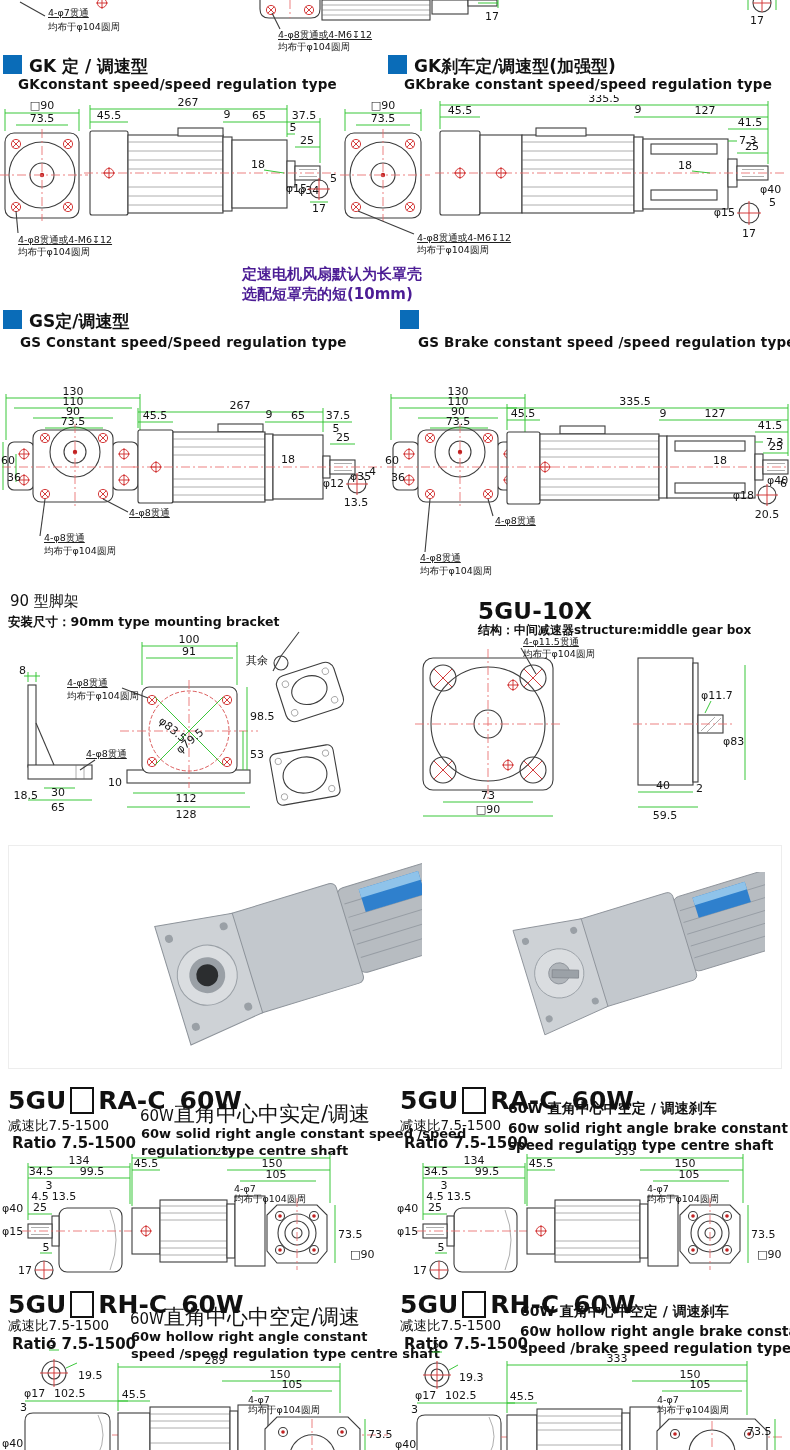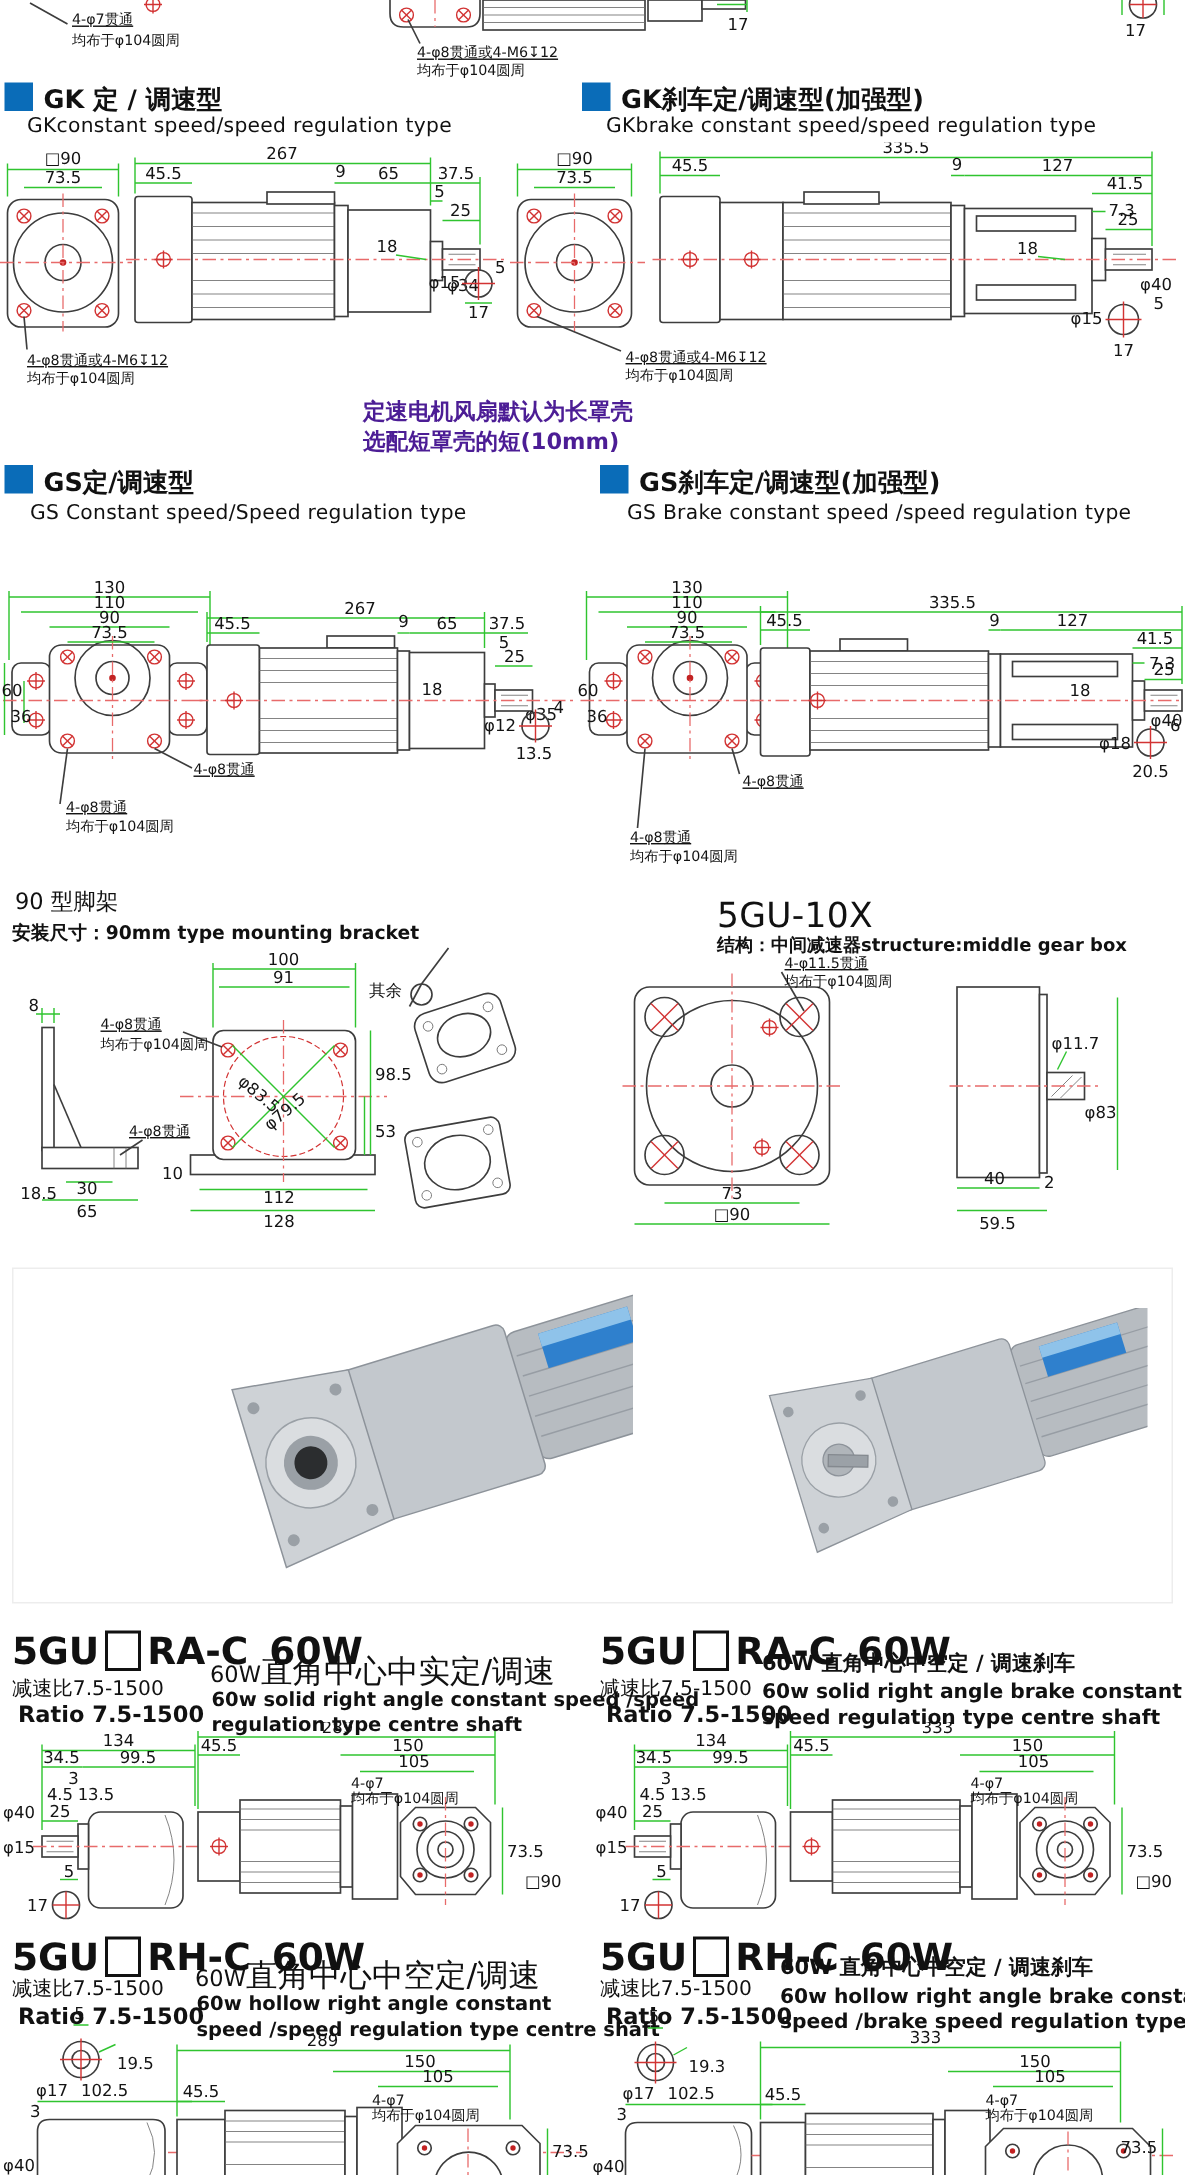--- a/index.html
+++ b/index.html
@@ -15,21 +15,21 @@
   .k{fill:none;stroke:#3d3d3d;stroke-width:1.1}
   .kf{fill:#fff;stroke:#3d3d3d;stroke-width:1.1}
   .kt{fill:none;stroke:#6a6a6a;stroke-width:.55}
   .g{fill:none;stroke:#2fc42f;stroke-width:.95}
   .r{fill:none;stroke:#d23333;stroke-width:.95}
   .rd{fill:#c22222}
   .cl{fill:none;stroke:#e86a6a;stroke-width:.85;stroke-dasharray:9 3 2 3}
   .rc{fill:none;stroke:#d23333;stroke-width:.8;stroke-dasharray:4 2}
   .sec-head{position:absolute;display:flex;align-items:flex-start;font-weight:bold;font-size:17px;white-space:nowrap}
   .bsq{width:19px;height:19px;background:#0a6cb8;display:inline-block;margin-right:7px;flex:none}
-  .sec-sub{position:absolute;font-weight:normal;font-size:13.5px;letter-spacing:.2px;white-space:nowrap}
+  .sec-sub{position:absolute;font-weight:bold;font-size:13.5px;letter-spacing:.2px;white-space:nowrap}
   .fan-note{position:absolute;left:242px;top:264px;color:#4c1d95;font-size:15px;line-height:1.35;font-weight:bold}
   .small-title{position:absolute;font-size:15px;white-space:nowrap}
   .small-sub{position:absolute;font-weight:bold;font-size:12.5px;white-space:nowrap}
   .mtitle{position:absolute;font-size:25px;font-weight:bold;display:flex;align-items:center;white-space:nowrap}
   .mbox{width:20px;height:23px;border:2.5px solid #111;margin:0 4px;display:inline-block}
   .msp{margin-left:14px}
   .ratio1{position:absolute;font-size:13.5px;white-space:nowrap}
   .ratio2{position:absolute;font-size:15px;font-weight:bold;white-space:nowrap}
   .desc-big{position:absolute;font-weight:normal;white-space:nowrap}
   .desc-big .w{font-size:15px}
@@ -249,21 +249,20 @@
   <div>选配短罩壳的短(10mm)</div>
 </div>
 
 <div class="sec-head" style="left:3px;top:310px">
   <span class="bsq"></span>
   <span>GS定/调速型</span>
 </div>
 <div class="sec-sub" style="left:20px;top:334px">GS Constant speed/Speed regulation type</div>
 <div class="sec-head" style="left:400px;top:310px">
   <span class="bsq"></span>
-  <span>GS刹车定/调速型(加强型)</span>
 </div>
 <div class="sec-sub" style="left:418px;top:334px">GS Brake constant speed /speed regulation type</div>
 
 <svg class="abs" style="left:0;top:380px" width="390" height="210" viewBox="0 0 390 210">
   <g>
     <rect class="kf" x="8" y="62" width="26" height="48" rx="6"></rect>
     <rect class="kf" x="112" y="62" width="26" height="48" rx="6"></rect>
     <rect class="kf" x="33" y="50" width="80" height="72" rx="8"></rect>
     <circle class="k" cx="75" cy="72" r="25"></circle>
       <circle class="k" cx="75" cy="72" r="11"></circle>

